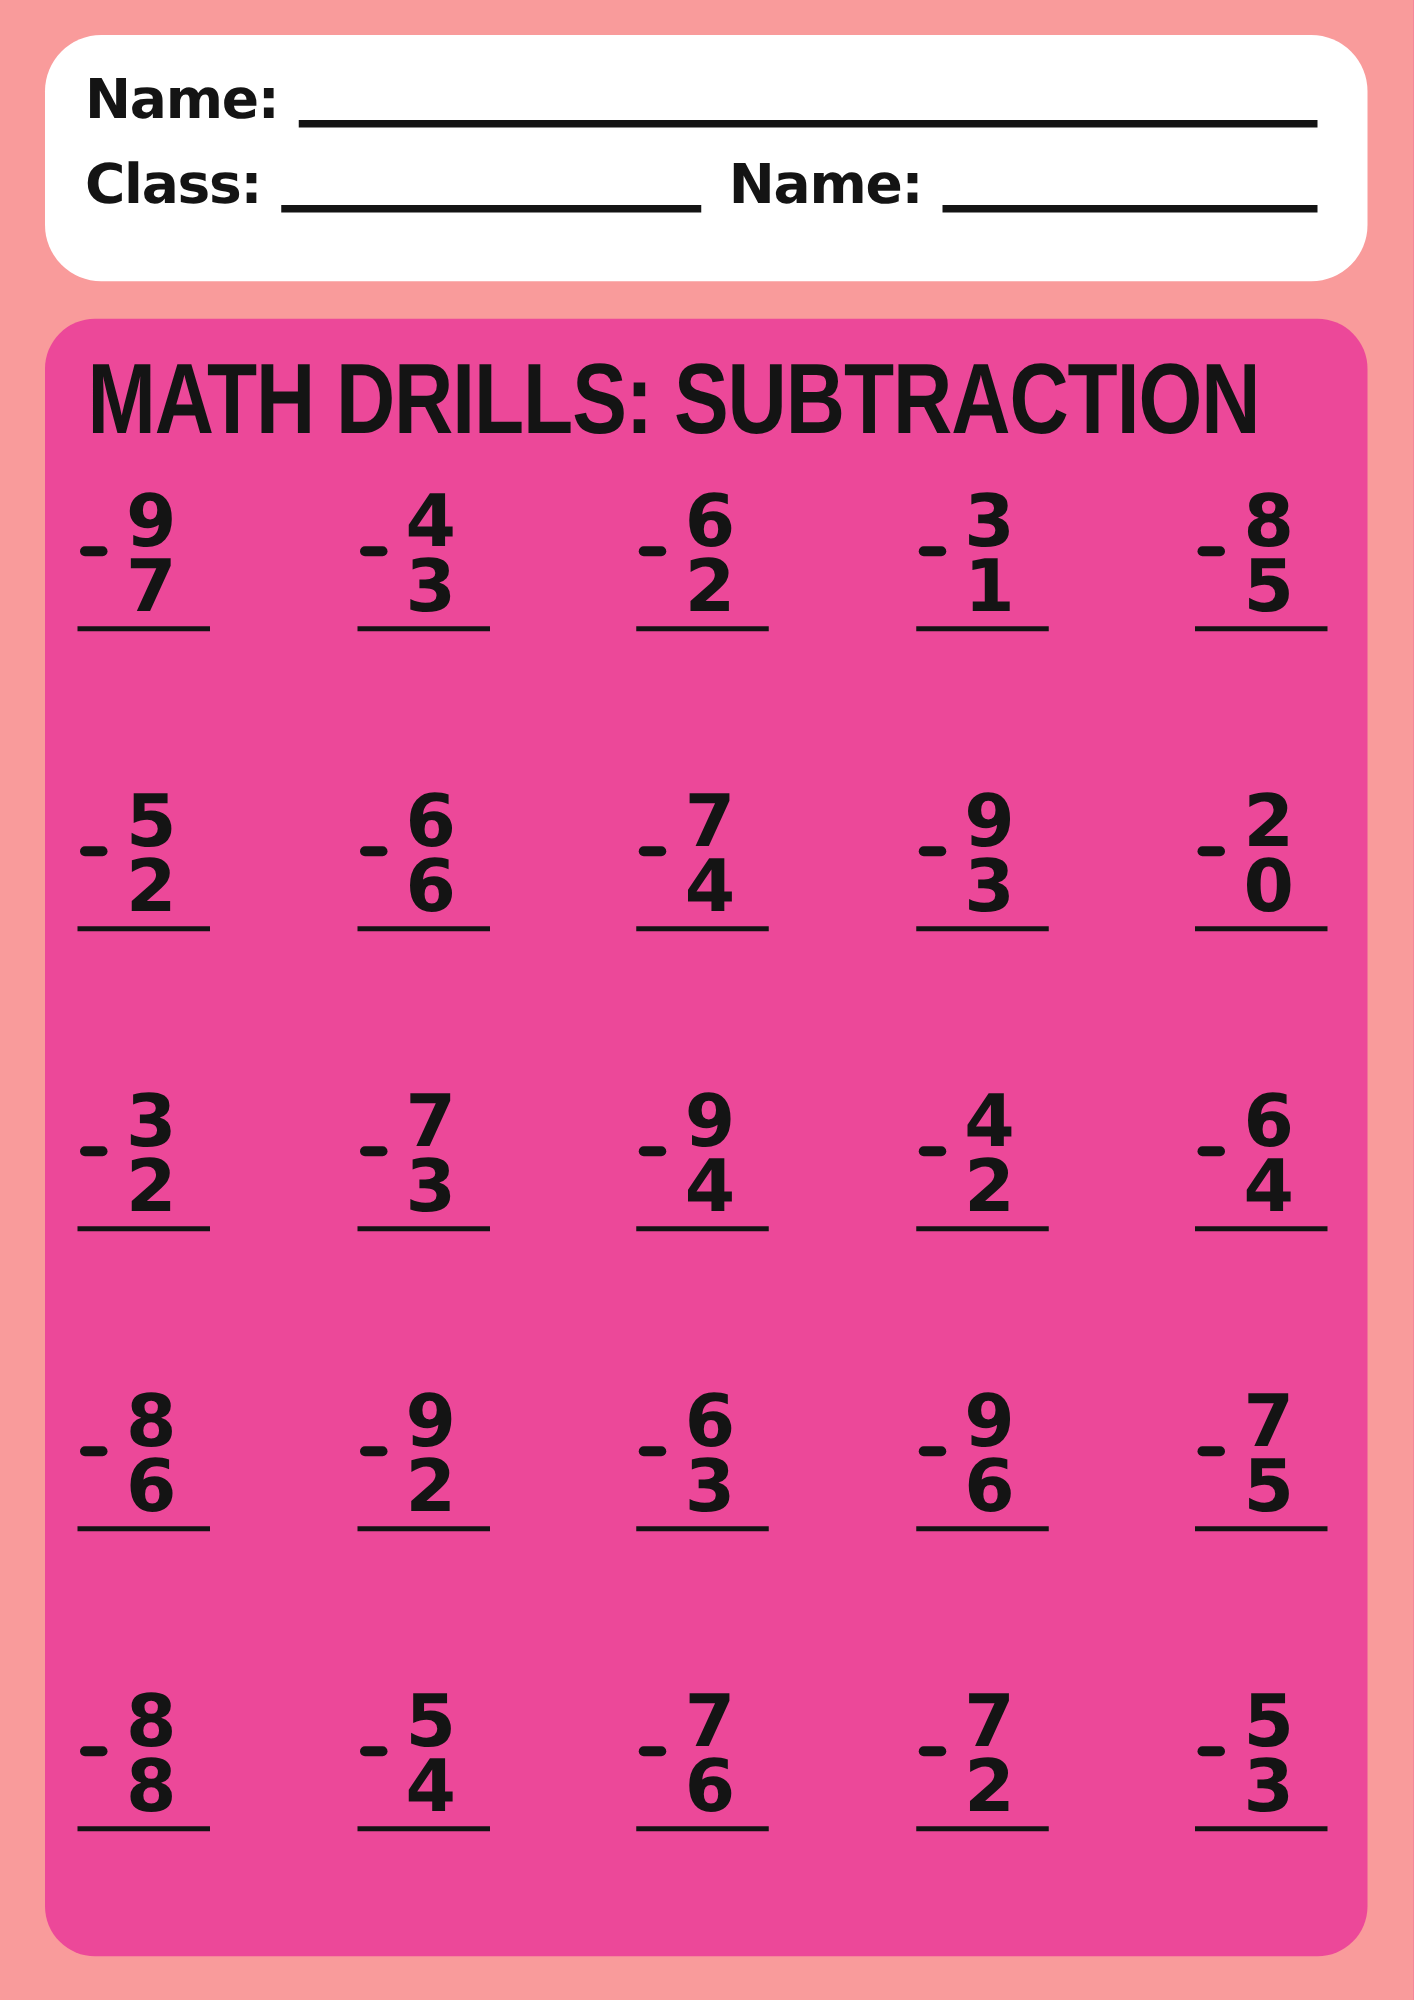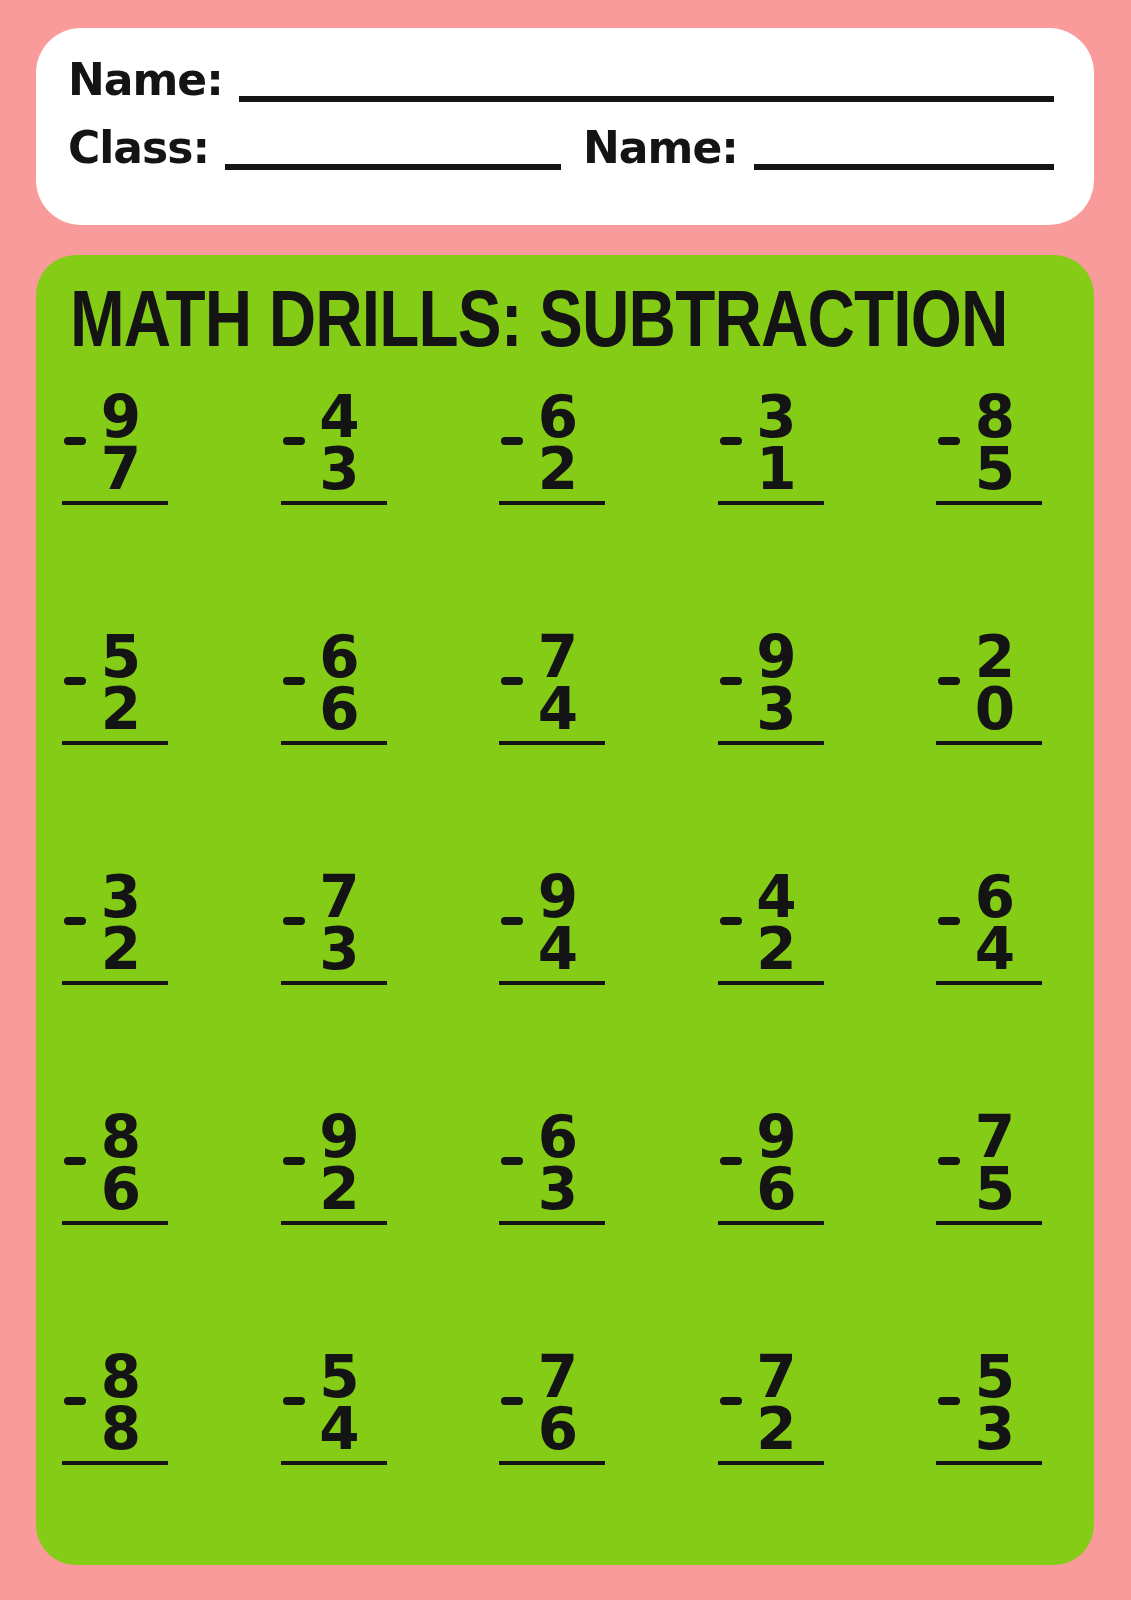--- a/index.html
+++ b/index.html
@@ -35,25 +35,25 @@
     margin-bottom: 8px;
     margin-left: 16px;
     flex: 1 1 auto;
   }
   .fill-line.fixed { flex: 0 0 336px; }
   .row2 { margin-top: 8px; align-items: flex-end; }
   .date-label { margin-left: 22px; }
 
   
   .main-card {
-    background: #84cc16;
+    background: #ec4899;
     border-radius: 40px;
     margin-top: 30px;
     height: 1310px;
-    padding: 24px 52px 0 26px;
+    padding: 24px 32px 0 26px;
   }
   .title {
     font-family: "Liberation Sans", sans-serif;
     font-size: 80px;
     font-weight: 900;
     line-height: 1.0;
     letter-spacing: -1px;
     white-space: nowrap;
     transform: scaleX(0.82);
     transform-origin: left center;

